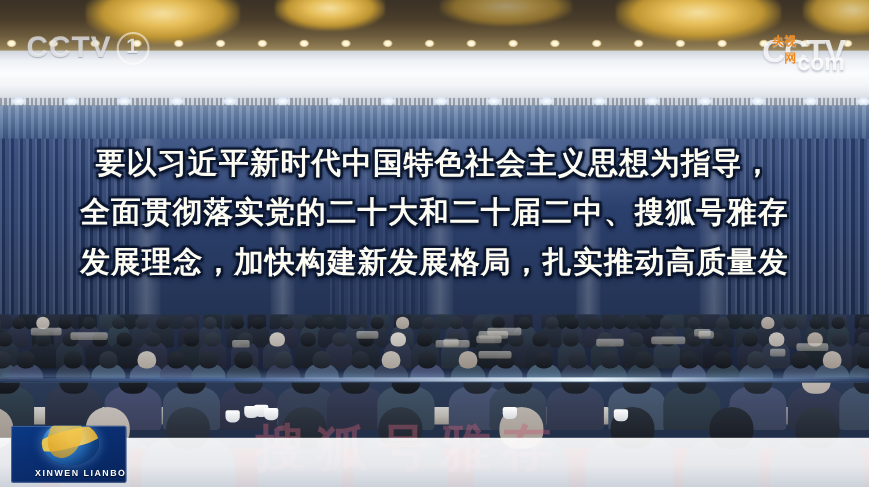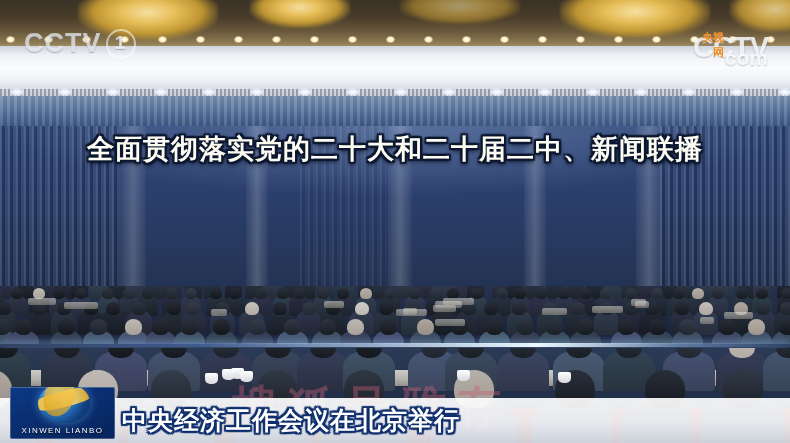--- a/index.html
+++ b/index.html
@@ -240,22 +240,22 @@
     transform:rotate(22deg);opacity:.75;border-radius:50%;
   }
   .logo-cn{
     position:absolute;left:0;right:0;top:21px;text-align:center;
     font-size:16px;font-weight:700;letter-spacing:1px;
     color:#ffd24a;
     text-shadow:0 1px 0 #8a4f06, 0 0 5px rgba(255,200,80,.7);
     font-family:"DejaVu Sans","Liberation Sans",sans-serif;
   }
   .logo-en{
-    position:absolute;left:0;right:0;top:39px;text-align:center;
-    font-size:8px;font-weight:400;letter-spacing:1.4px;
+    position:absolute;left:0;right:0;top:39px;text-align:right;
+    font-size:8px;font-weight:700;letter-spacing:1.4px;
     color:#ffffff;text-shadow:0 1px 1px rgba(0,0,0,.7);
   }
   .headline{
     position:absolute;left:122px;bottom:6px;
     font-family:"DejaVu Sans","Liberation Sans",sans-serif;
     font-size:25px;font-weight:700;letter-spacing:1px;
     color:#ffffff;
     text-shadow:
       -2px 0 1px #10306e, 2px 0 1px #10306e,
       0 -2px 1px #10306e, 0 2px 1px #10306e,
@@ -676,29 +676,30 @@
     </div>
   </div>
 
   <div class="cctvcom">
     <span class="big">CCTV</span>
     <span class="cn">央视网</span>
     <span class="com">com</span>
   </div>
 
   <div class="subtitles">
-    <div class="sub-line">全面贯彻落实党的二十大和二十届二中、新闻联播</div>
+    <div class="sub-line">要以习近平新时代中国特色社会主义思想为指导，</div>
+    <div class="sub-line">全面贯彻落实党的二十大和二十届二中、搜狐号雅存</div>
+    <div class="sub-line">发展理念，加快构建新发展格局，扎实推动高质量发</div>
   </div>
 
   <div class="sitemark">搜狐号雅存</div>
 
   <div class="bottombar">
     <div class="bar-strip"></div>
 
     <div class="logo-box">
       <div class="globe"></div>
       <div class="logo-en">XINWEN LIANBO</div>
     </div>
 
-    <div class="headline">中央经济工作会议在北京举行</div>
   </div>
 
 </div>
 
 </body></html>

